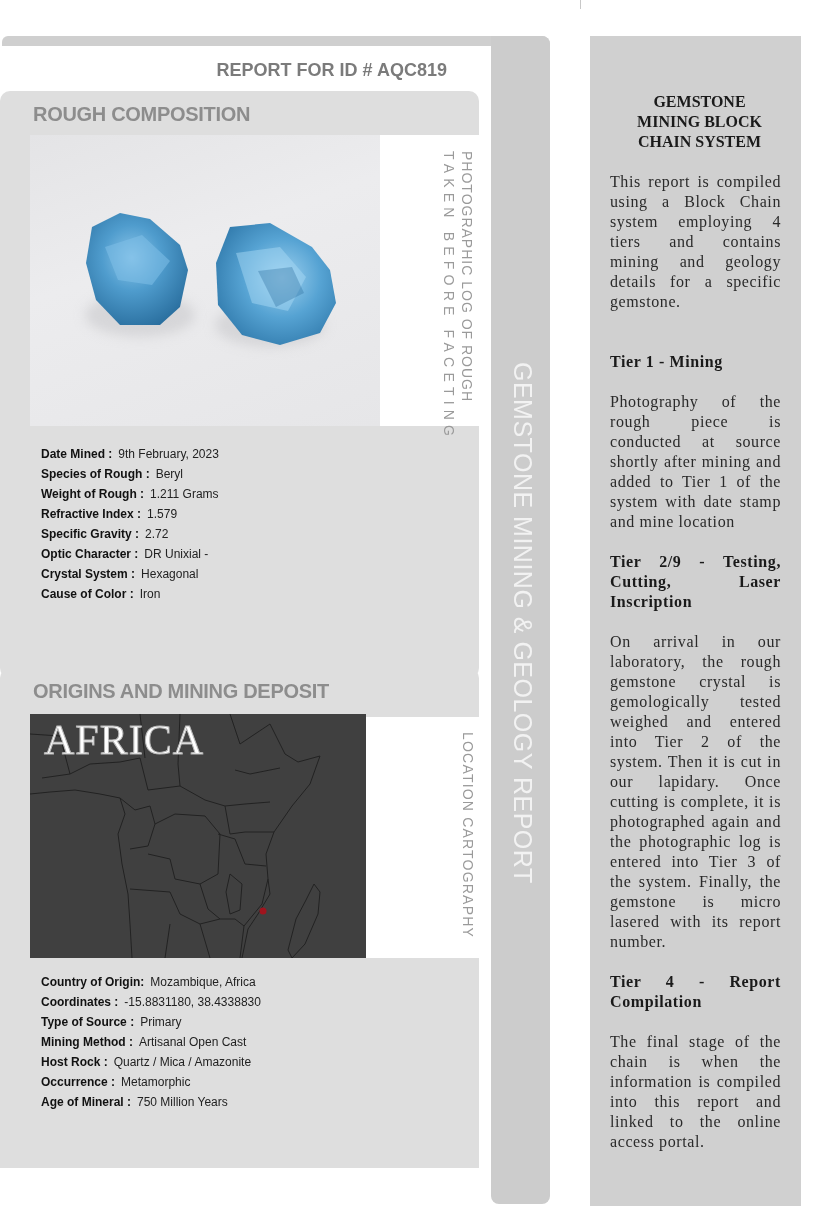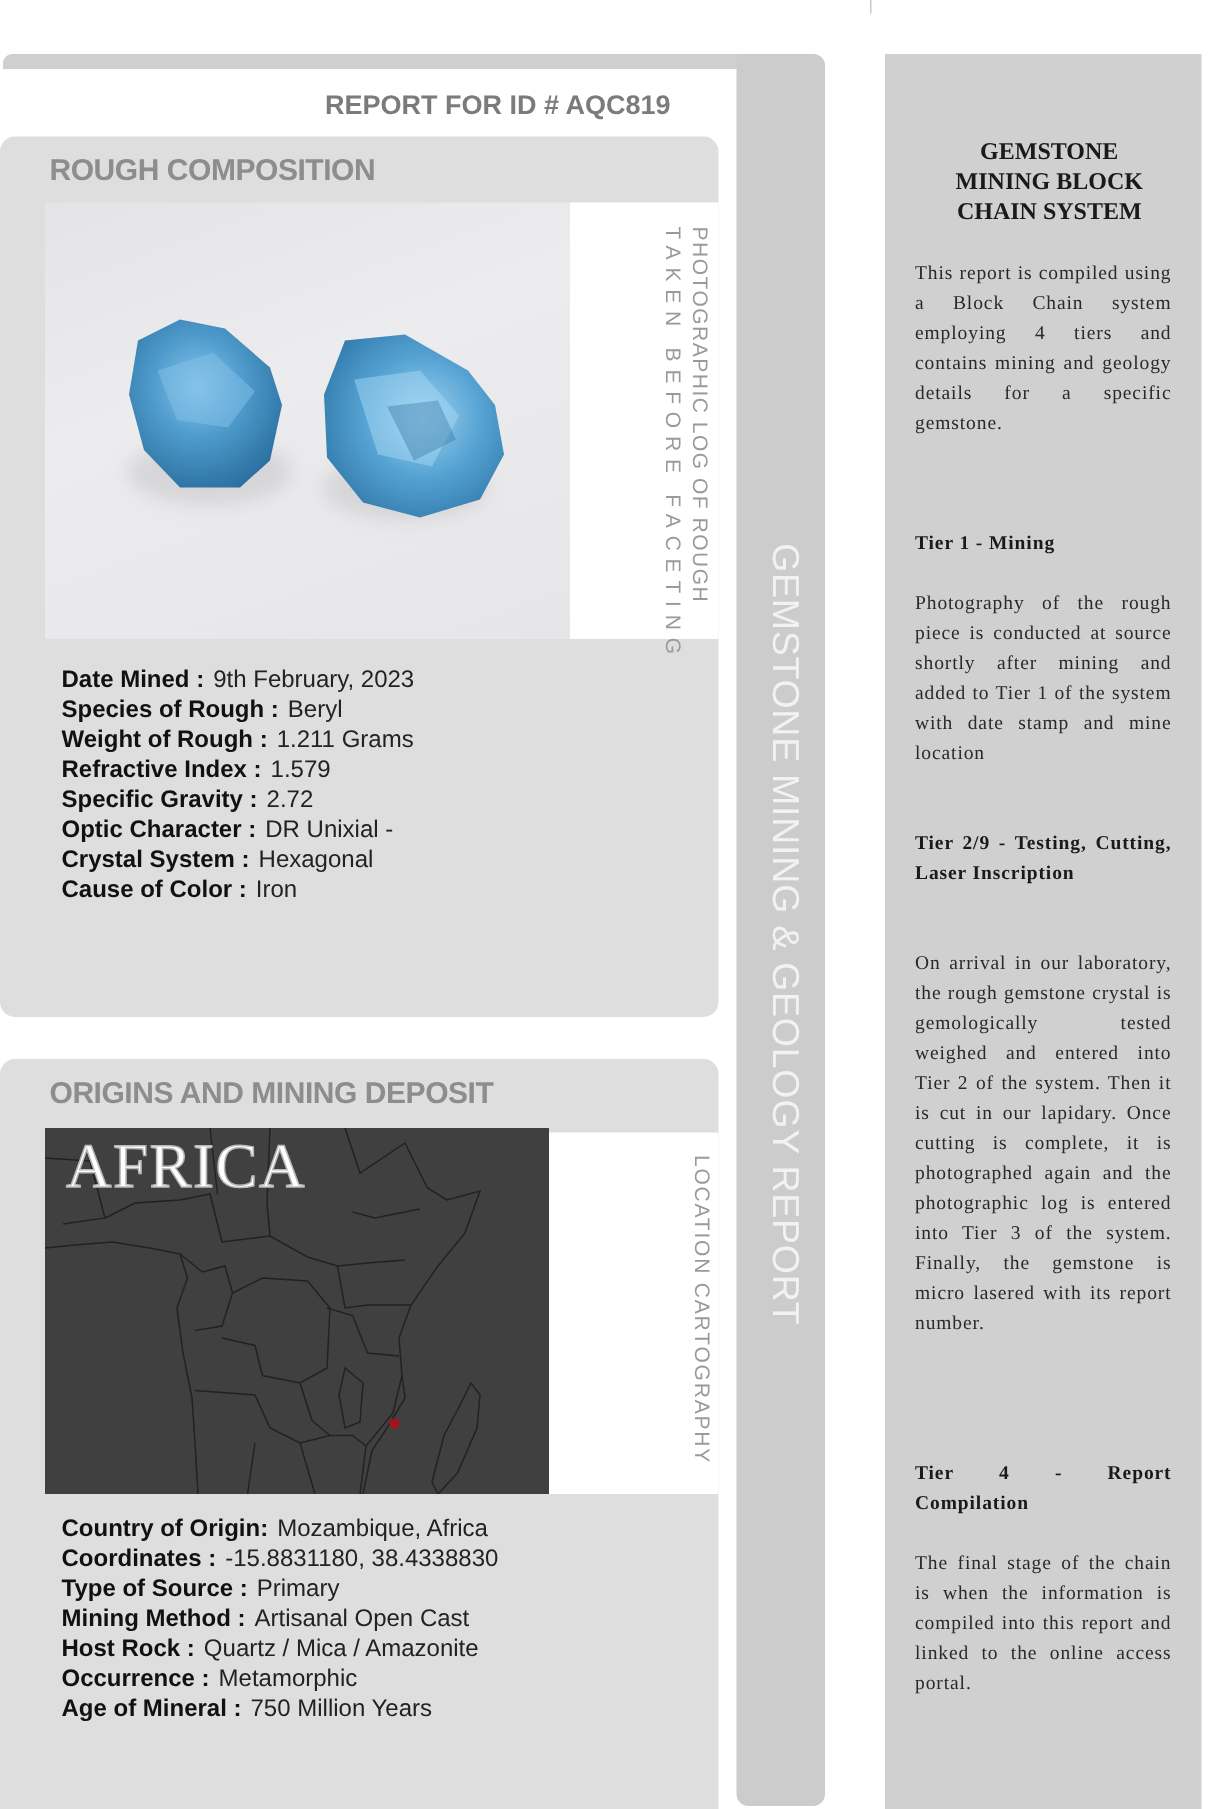--- a/index.html
+++ b/index.html
@@ -13,21 +13,21 @@
   .spine-text {
     position: absolute; left: 508px; top: 362px;
     writing-mode: vertical-rl;
     font-size: 25px; color: #f2f2f2; letter-spacing: 0.5px; white-space: nowrap;
   }
 
   .report-id { position: absolute; right: 370px; top: 60px; font-size: 18px; font-weight: bold; color: #7b7b7b; }
 
   .panel { position: absolute; left: 0; width: 479px; background: #dedede; border-radius: 0 10px 10px 10px; }
   .panel.rough { top: 91px; height: 587px; border-radius: 10px; }
-  .panel.origins { top: 706px; height: 500px; border-radius: 10px 10px 0 0; }
+  .panel.origins { top: 668px; height: 500px; border-radius: 10px 10px 0 0; }
   .panel-title { position: absolute; left: 33px; top: 12px; font-size: 20px; font-weight: bold; color: #8d8d8d; letter-spacing: -0.3px; }
 
   .photo { position: absolute; left: 30px; top: 44px; width: 350px; height: 291px; overflow: hidden;
            background: linear-gradient(160deg, #e4e4e6 0%, #ececee 40%, #e6e6e8 100%); }
   .photo-side { position: absolute; left: 380px; top: 44px; width: 99px; height: 291px; background: #ffffff; }
   .vert-caption {
     position: absolute; writing-mode: vertical-rl; color: #9a9a9a; font-size: 14px; white-space: nowrap; letter-spacing: 1px;
   }
   .rough .vert-caption { left: 440px; top: 60px; line-height: 18px; }
   .rough .vert-caption span { display: block; }
@@ -35,28 +35,28 @@
 
   .map { position: absolute; left: 30px; top: 46px; width: 336px; height: 244px; background: #404040; overflow: hidden; }
   .map-side { position: absolute; left: 366px; top: 49px; width: 113px; height: 241px; background: #ffffff; }
   .origins .vert-caption { left: 460px; top: 64px; letter-spacing: 1.2px; }
   .map-label { position: absolute; left: 14px; top: 2px; font-family: "Liberation Serif", serif; font-size: 42px; color: #ffffff;
                -webkit-text-stroke: 1px #b8b8b8; letter-spacing: 1px; }
 
   .props { position: absolute; left: 41px; list-style: none; }
   .rough .props { top: 353px; }
   .origins .props { top: 304px; }
-  .props li { font-size: 16px; line-height: 20px; color: #222; white-space: nowrap; }
+  .props li { font-size: 12px; line-height: 20px; color: #222; white-space: nowrap; }
   .props .k { font-weight: bold; color: #111; }
   .props .v { margin-left: 6px; }
 
   .side { position: absolute; left: 590px; top: 36px; width: 211px; height: 1170px; background: #d0d0d0; }
   .side-title { position: absolute; left: 0; width: 183px; top: 56px; text-align: center; font-family: "Liberation Serif", serif;
                 font-weight: bold; font-size: 16px; line-height: 20px; color: #1a1a1a; padding-left: 36px; }
-  .side-body { position: absolute; left: 20px; width: 171px; font-family: "Liberation Serif", serif; font-size: 13px; line-height: 20px;
+  .side-body { position: absolute; left: 20px; width: 171px; font-family: "Liberation Serif", serif; font-size: 16px; line-height: 20px;
                color: #2a2a2a; text-align: justify; letter-spacing: 0.6px; }
   .side-body.head { font-weight: bold; color: #1a1a1a; }
 </style>
 </head>
 <body>
 
 <div class="top-tick"></div>
 <div class="top-bar"></div>
 <div class="spine"></div>
 <div class="spine-text">GEMSTONE MINING &amp; GEOLOGY REPORT</div>

